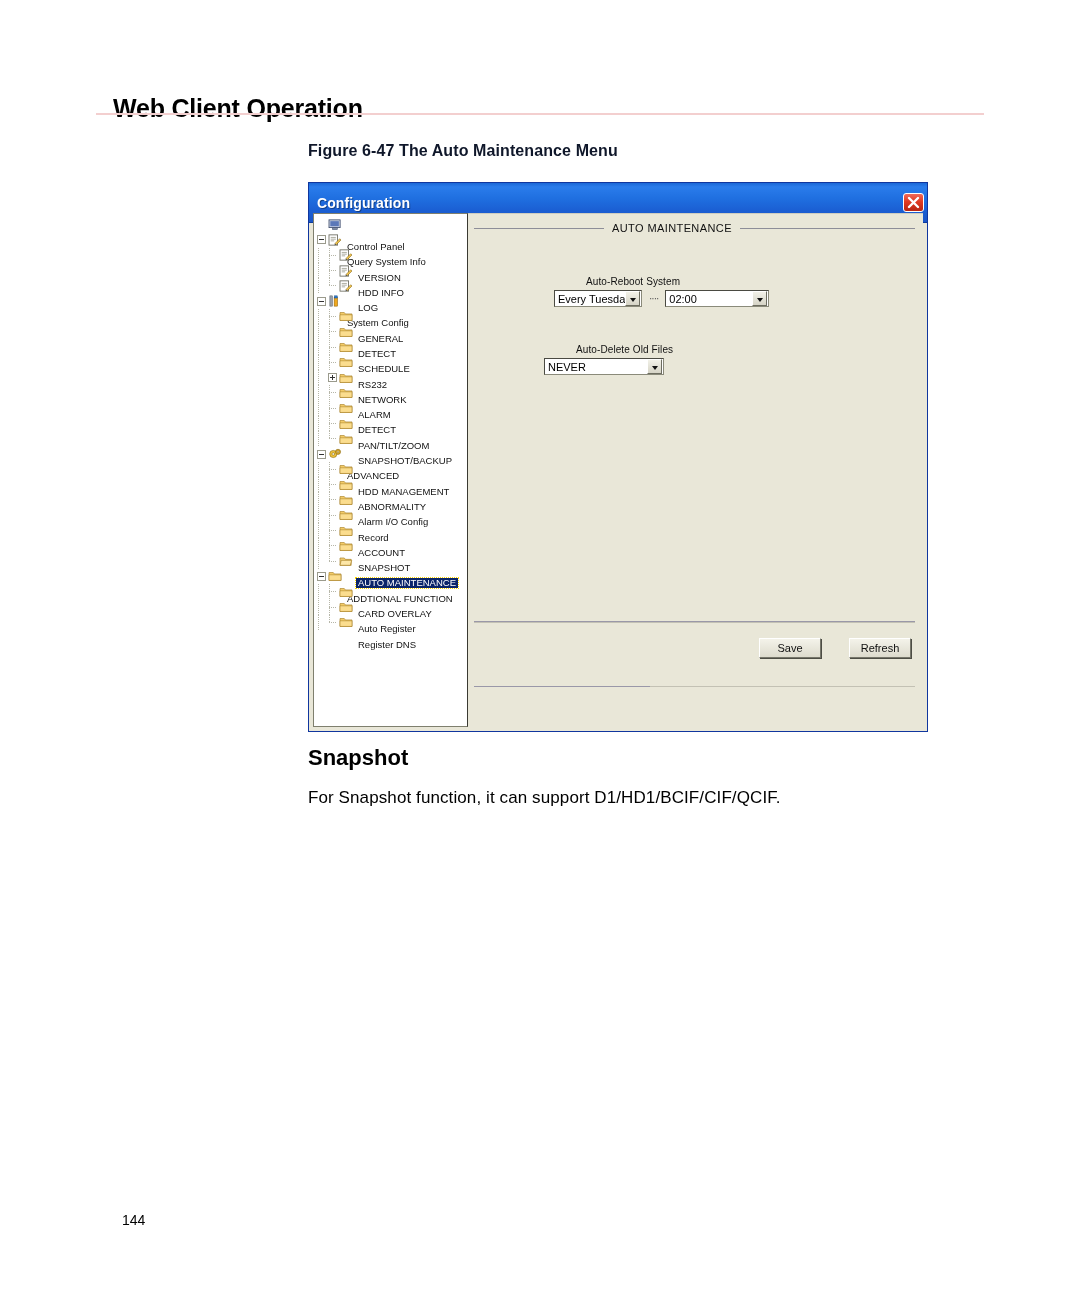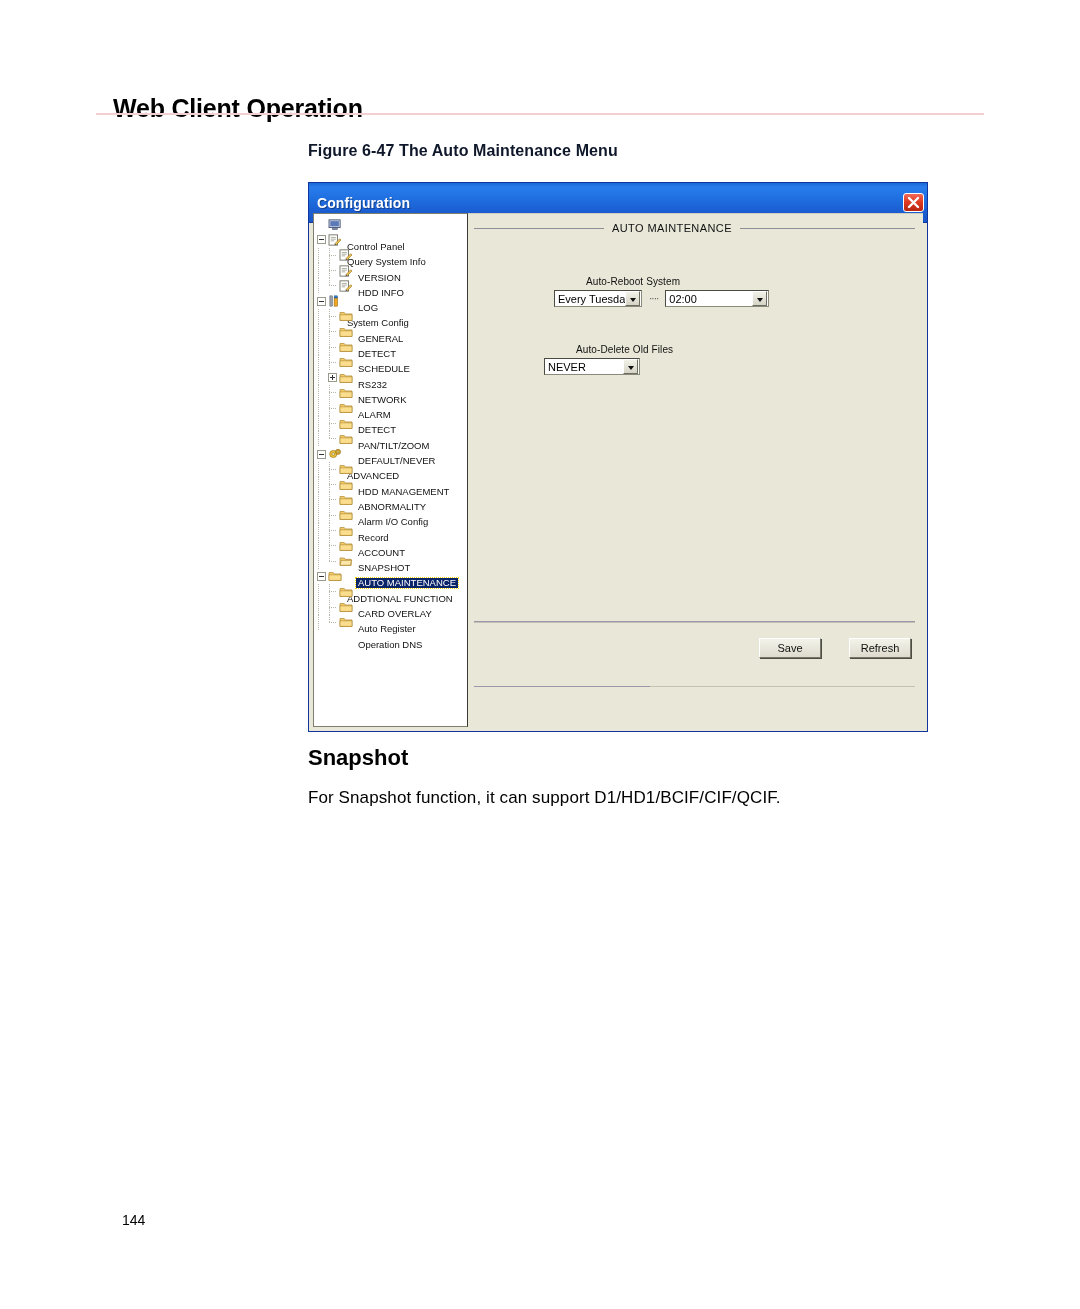--- a/index.html
+++ b/index.html
@@ -477,21 +477,21 @@
           </svg>
           <span class="tlabel">PAN/TILT/ZOOM</span>
         </div>
         <div class="tree-row">
           <div class="railspacer rail"></div>
           <div class="dots last"></div>
           <svg viewBox="0 0 16 14" width="14" height="12" class="ticon">
             <path d="M1 3h5l1.3 1.6H15v7.6H1z" fill="#f7cf6b" stroke="#a8822a" stroke-width="0.8"></path>
             <path d="M1 5.6h14v6.6H1z" fill="#fbdd8e" stroke="#a8822a" stroke-width="0.7"></path>
           </svg>
-          <span class="tlabel">DEFAULT/NEVER</span>
+          <span class="tlabel">SNAPSHOT/BACKUP</span>
         </div>
         <div class="tree-row">
           <div class="twisty"></div>
           <svg viewBox="0 0 16 14" width="14" height="12" class="ticon">
             <circle cx="6" cy="7" r="4.2" fill="#f0c33c" stroke="#8a6a10" stroke-width="0.7"></circle>
             <circle cx="6" cy="7" r="1.6" fill="#e9e7d8" stroke="#8a6a10" stroke-width="0.6"></circle>
             <circle cx="11.5" cy="4.5" r="3" fill="#d8a82c" stroke="#8a6a10" stroke-width="0.7"></circle>
             <circle cx="11.5" cy="4.5" r="1.1" fill="#e9e7d8" stroke="#8a6a10" stroke-width="0.5"></circle>
           </svg>
           <span class="tlabel">ADVANCED</span>
@@ -585,21 +585,21 @@
           </svg>
           <span class="tlabel">Auto Register</span>
         </div>
         <div class="tree-row">
           <div class="railspacer rail"></div>
           <div class="dots last"></div>
           <svg viewBox="0 0 16 14" width="14" height="12" class="ticon">
             <path d="M1 3h5l1.3 1.6H15v7.6H1z" fill="#f7cf6b" stroke="#a8822a" stroke-width="0.8"></path>
             <path d="M1 5.6h14v6.6H1z" fill="#fbdd8e" stroke="#a8822a" stroke-width="0.7"></path>
           </svg>
-          <span class="tlabel">Operation DNS</span>
+          <span class="tlabel">Register DNS</span>
         </div>
       </div>
 
     <div class="content-panel">
 
       <div class="group-title-row">
         <div class="rule left"></div>
         <div class="group-title">AUTO MAINTENANCE</div>
         <div class="rule"></div>
       </div>
@@ -615,21 +615,21 @@
           <div class="combo" style="width:104px;">
             <div class="val">02:00</div>
             <div class="arrow-box"></div>
           </div>
         </div>
       </div>
 
       <div class="field-block" style="left:76px; top:130px;">
         <div class="field-label">Auto-Delete Old Files</div>
         <div class="row">
-          <div class="combo" style="width:96px;">
+          <div class="combo" style="width:120px;">
             <div class="val">NEVER</div>
             <div class="arrow-box"></div>
           </div>
         </div>
       </div>
 
       <div class="btn-rule top"></div>
       <div class="buttons">
         <div class="xp-btn">Save</div>
         <div class="xp-btn">Refresh</div>

